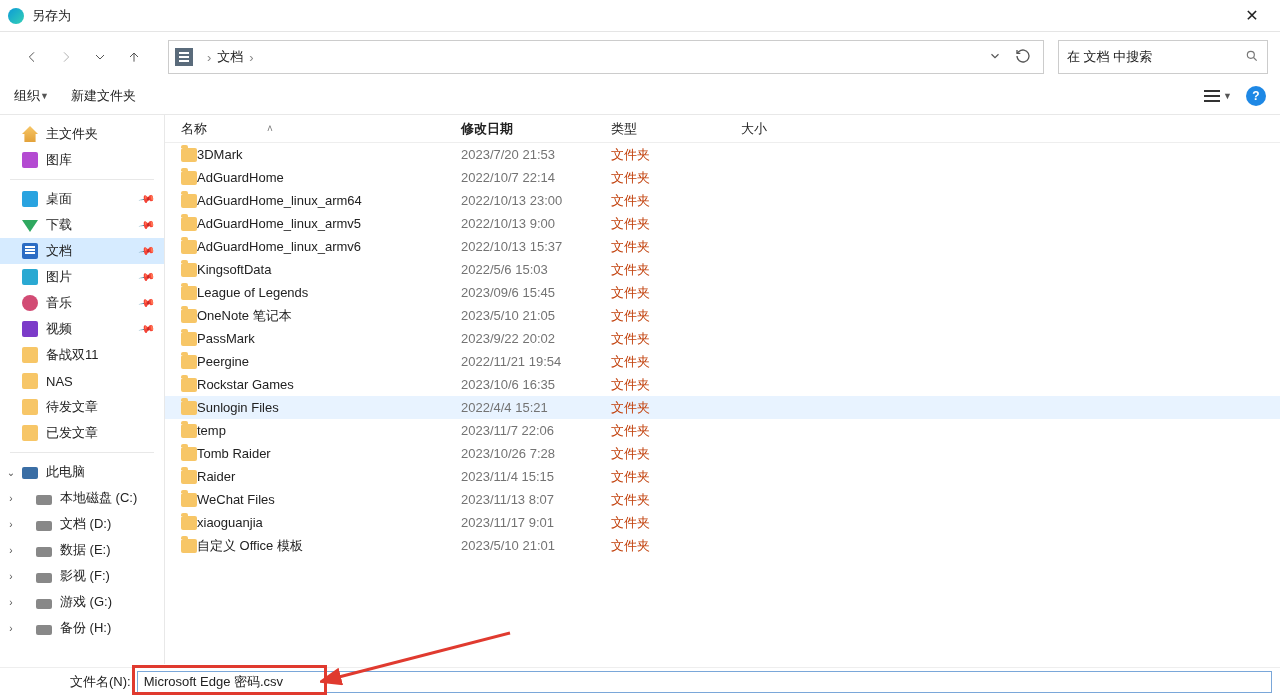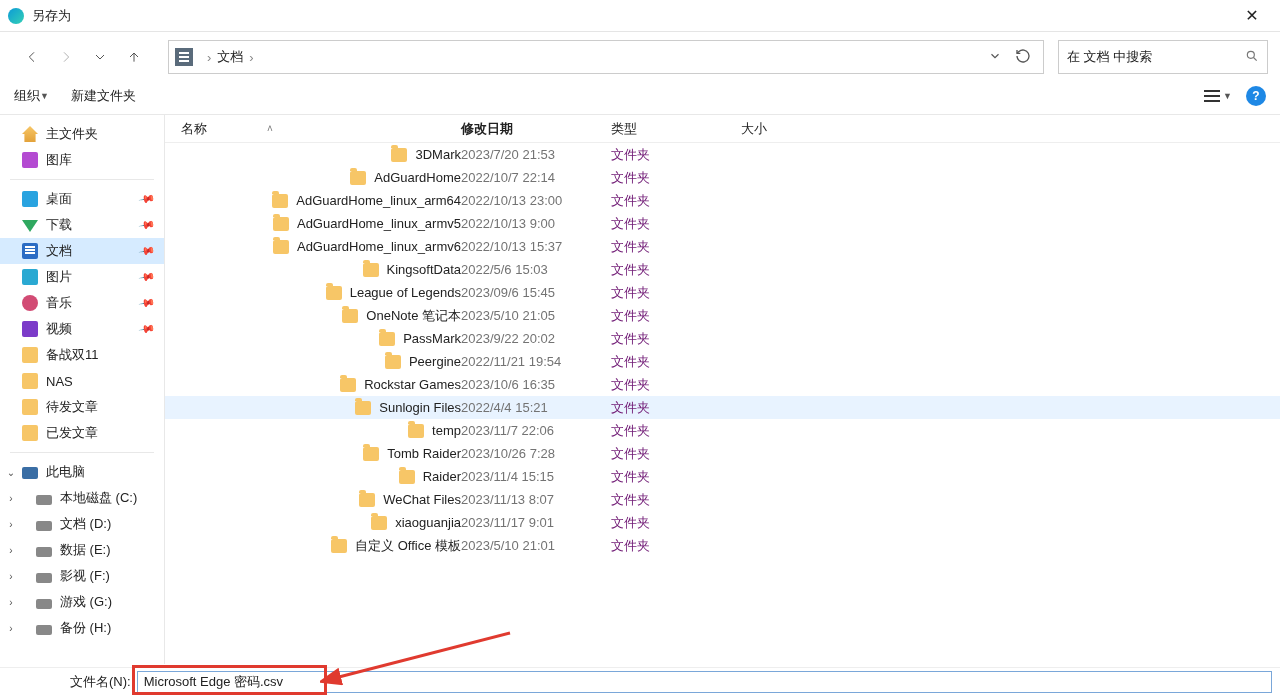--- a/index.html
+++ b/index.html
@@ -56,23 +56,23 @@
   .filearea { flex:1; display:flex; flex-direction:column; }
   .colhead { display:flex; align-items:center; height:28px; border-bottom:1px solid #eee; padding-left:16px; color:#222; font-size:12px;}
   .colhead .cname{width:280px; display:flex; align-items:center;}
   .colhead .cdate{width:150px;font-weight:bold;}
   .colhead .ctype{width:130px;}
   .colhead .csize{width:80px;}
   .sortarrow{ margin:0 auto 0 60px; color:#777; font-size:10px;}
   .rows { flex:1; overflow:auto; }
   .row { display:flex; align-items:center; height:23px; padding-left:16px; cursor:pointer;}
   .row.hover { background:#e8f3ff;}
-  .row .rname{width:280px; display:flex; align-items:center; gap:8px;justify-content:flex-end;}
+  .row .rname{width:280px; display:flex; align-items:center; gap:0;}
   .row .rdate{width:150px; color:#737373;}
-  .row .rtype{width:130px; color:#701a75;}
+  .row .rtype{width:130px; color:#c2410c;}
   .row .rsize{width:80px;}
   .fic { width:16px; height:14px; background:#f7c667; border-radius:2px; flex:0 0 16px; position:relative;}
   .fic::before{content:"";position:absolute;top:-3px;left:0;width:7px;height:3px;background:#f7c667;border-radius:2px 2px 0 0;}
   
   .bottom { position:absolute; left:0; right:0; bottom:0; height:28px; display:flex; align-items:center; padding:0 8px 0 70px; border-top:1px solid #eee; background:#fff;}
   .bottom .lbl { margin-right:6px;}
   .bottom input { flex:1; height:22px; border:1px solid #7aa7d9; padding:0 6px; font-size:13px;}
   
   .anno-box { position:absolute; border:3px solid #e03a2f; pointer-events:none; }
   .anno-arrow { position:absolute; pointer-events:none; }

